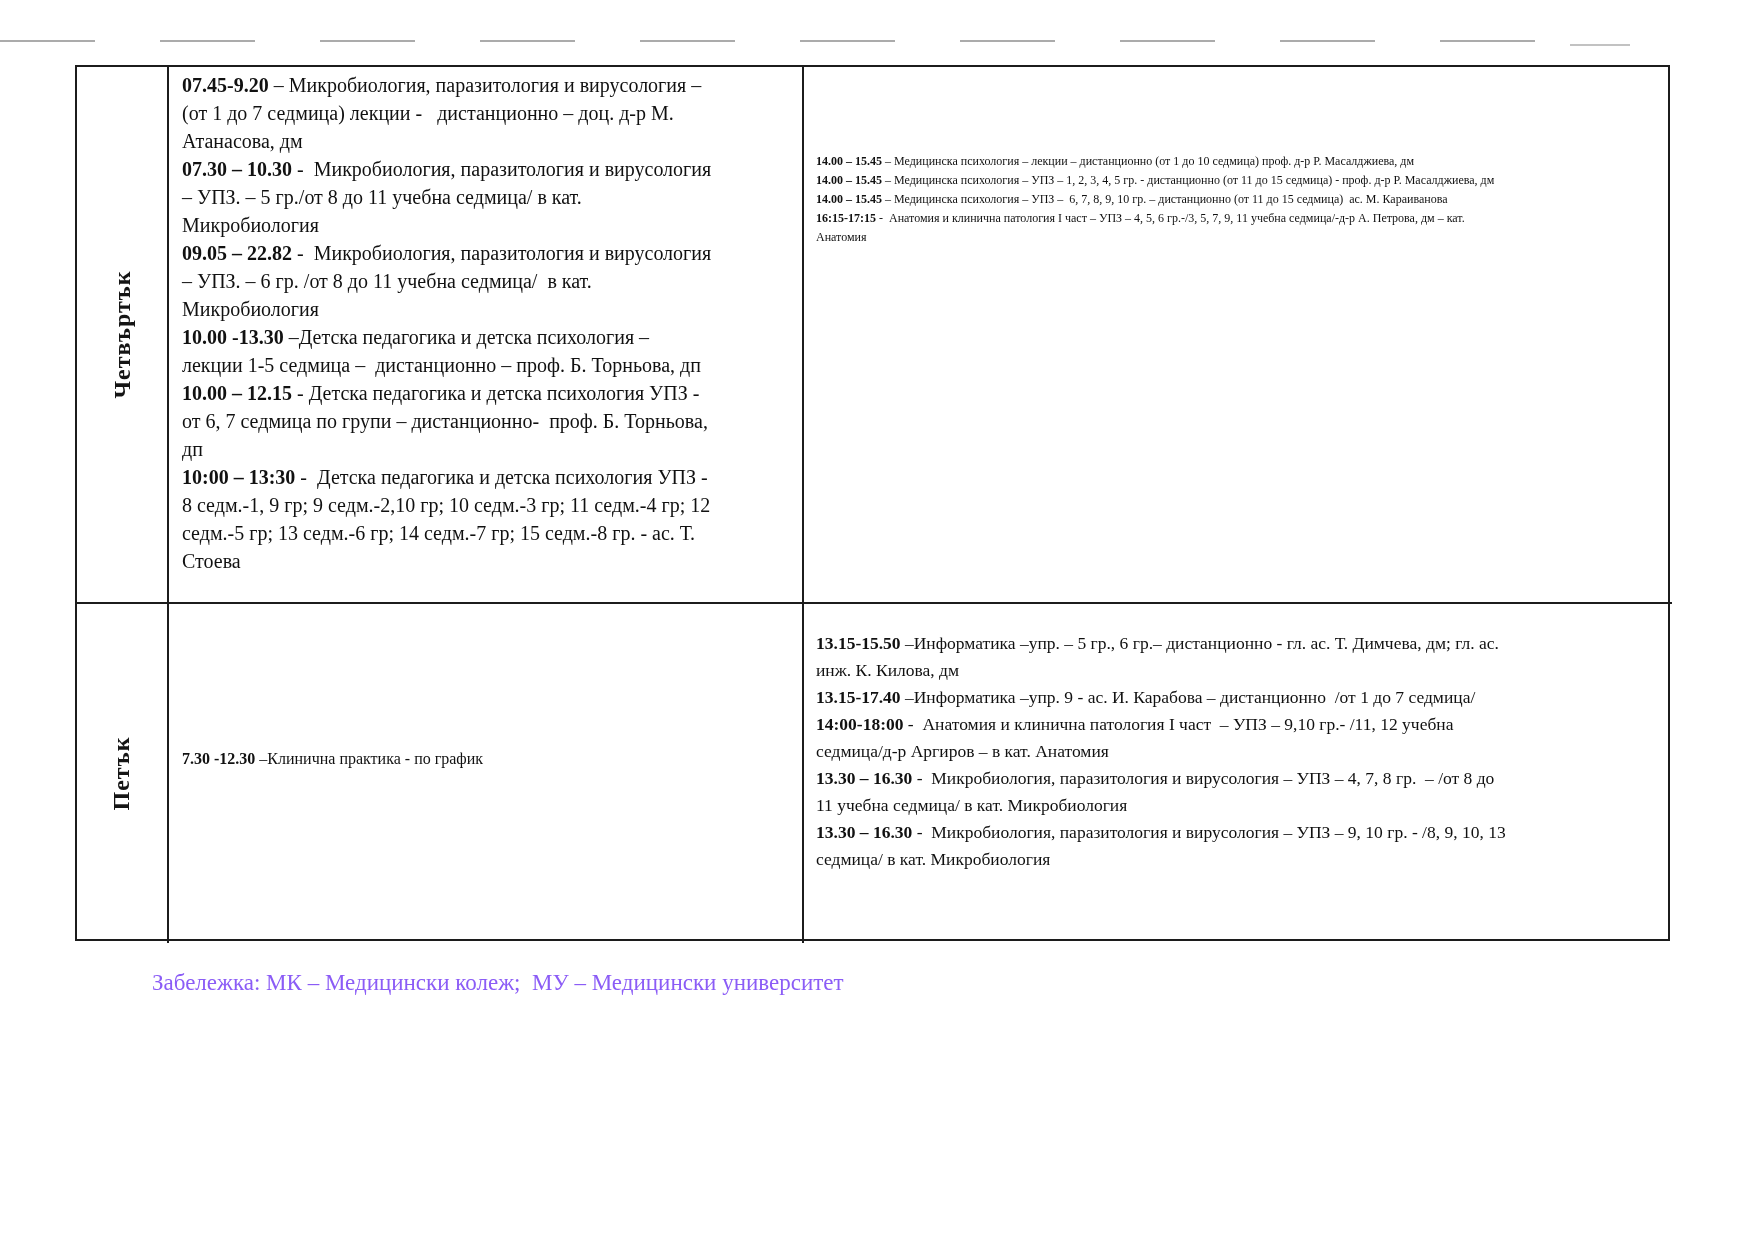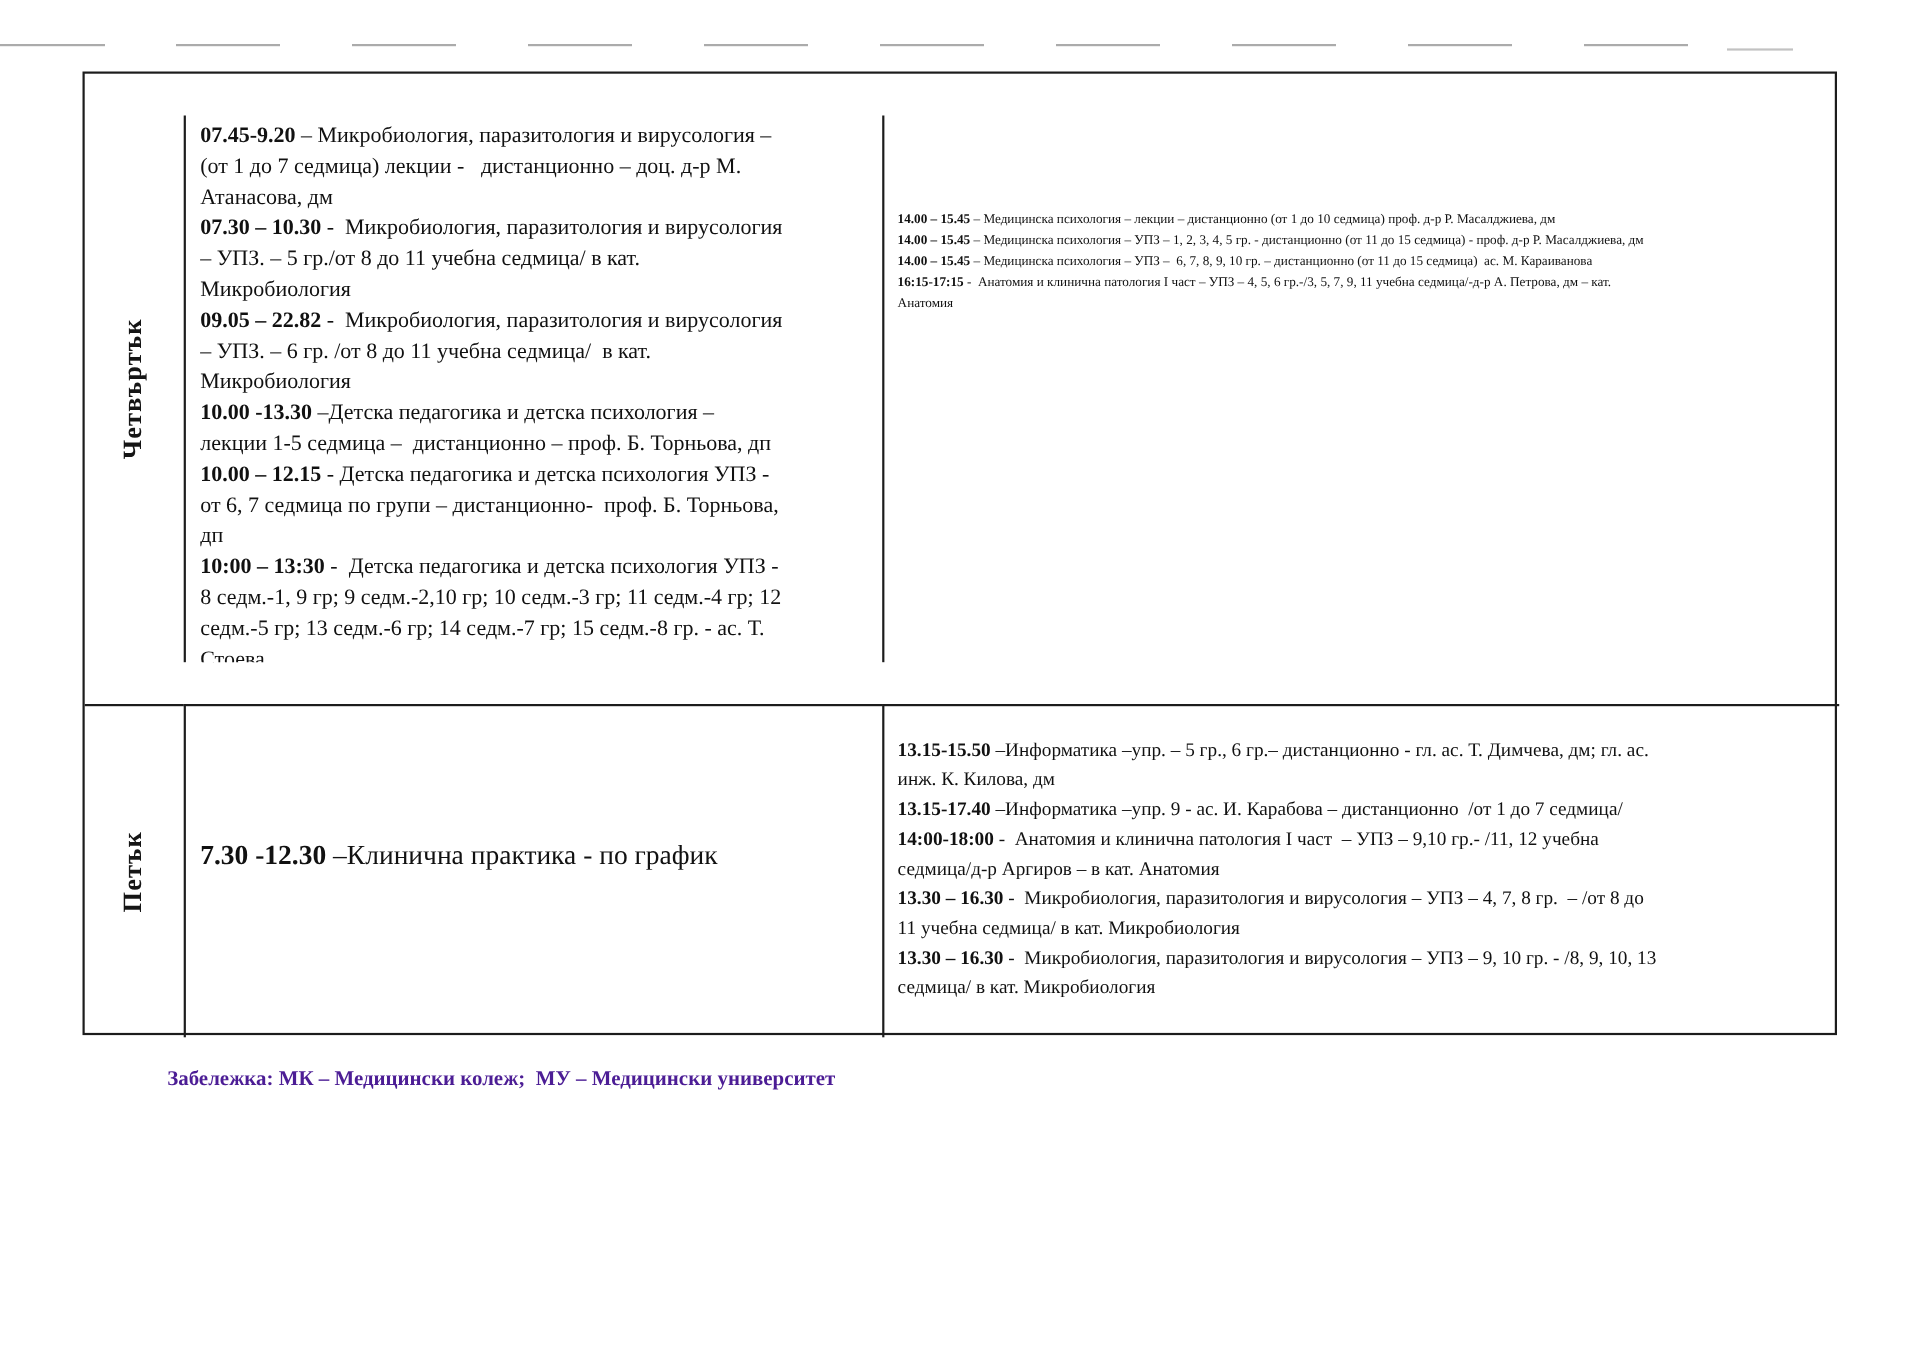--- a/index.html
+++ b/index.html
@@ -21,42 +21,42 @@
   }
   .schedule-table{
     position:absolute;left:75px;top:65px;width:1595px;height:876px;
     display:grid;
     grid-template-columns:90px 635px 870px;
     grid-template-rows:535px 341px;
     border:2px solid #1c1c1c;
     box-sizing:border-box;
     background:#fff;
   }
-  .cell{box-sizing:border-box;overflow:hidden;margin-top:38px;}
+  .cell{box-sizing:border-box;overflow:hidden;}
   .b-left{border-left:2px solid #1c1c1c;}
   .b-top{border-top:2px solid #1c1c1c;}
   .day-cell{display:flex;align-items:center;justify-content:center;}
   .day-label{
     transform:rotate(-90deg);
     font-weight:bold;font-size:24px;letter-spacing:1px;white-space:nowrap;
     color:#151515;
   }
   .entries{margin:0;}
   .entry{margin:0;white-space:pre-wrap;}
   .col-early{padding:4px 88px 0 13px;font-size:20px;line-height:28px;}
   .col-late{padding:85px 158px 0 12px;font-size:12px;line-height:19px;}
   .col-late-friday{padding:26px 158px 0 12px;font-size:17.5px;line-height:27px;}
   .col-early-friday{
     display:flex;align-items:center;
-    padding:0 40px 30px 13px;font-size:25px;line-height:28px;
+    padding:0 40px 30px 13px;font-size:16px;line-height:28px;
   }
   .entry b{font-weight:bold;}
   .footer-note{
     position:absolute;left:152px;top:970px;
-    font-weight:bold;font-size:19px;color:#4c1d95;white-space:pre-wrap;
+    font-weight:normal;font-size:23px;color:#8b5cf6;white-space:pre-wrap;
   }
 </style>
 </head>
 <body>
 
 <div class="scan-line"></div>
 <div class="scan-line2"></div>
 
 <div class="schedule-table">
 

